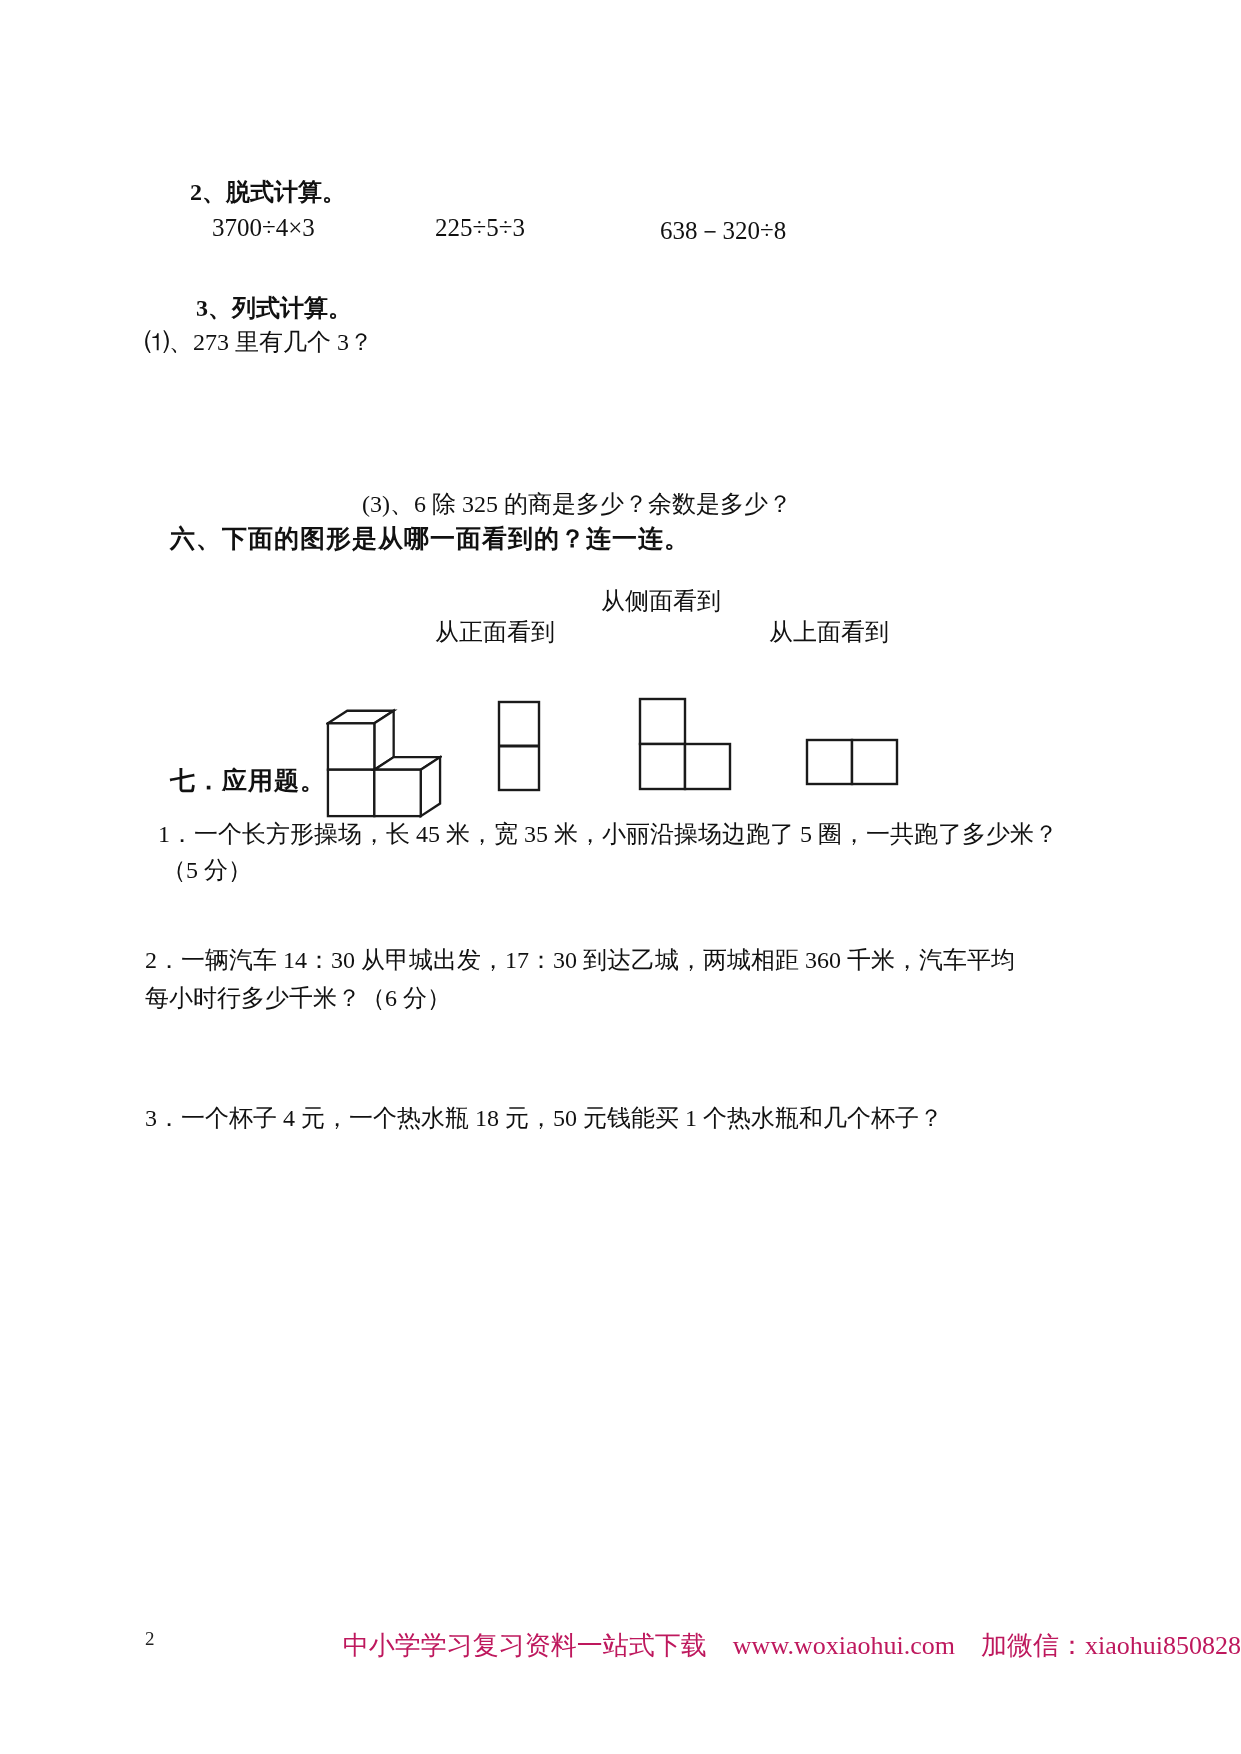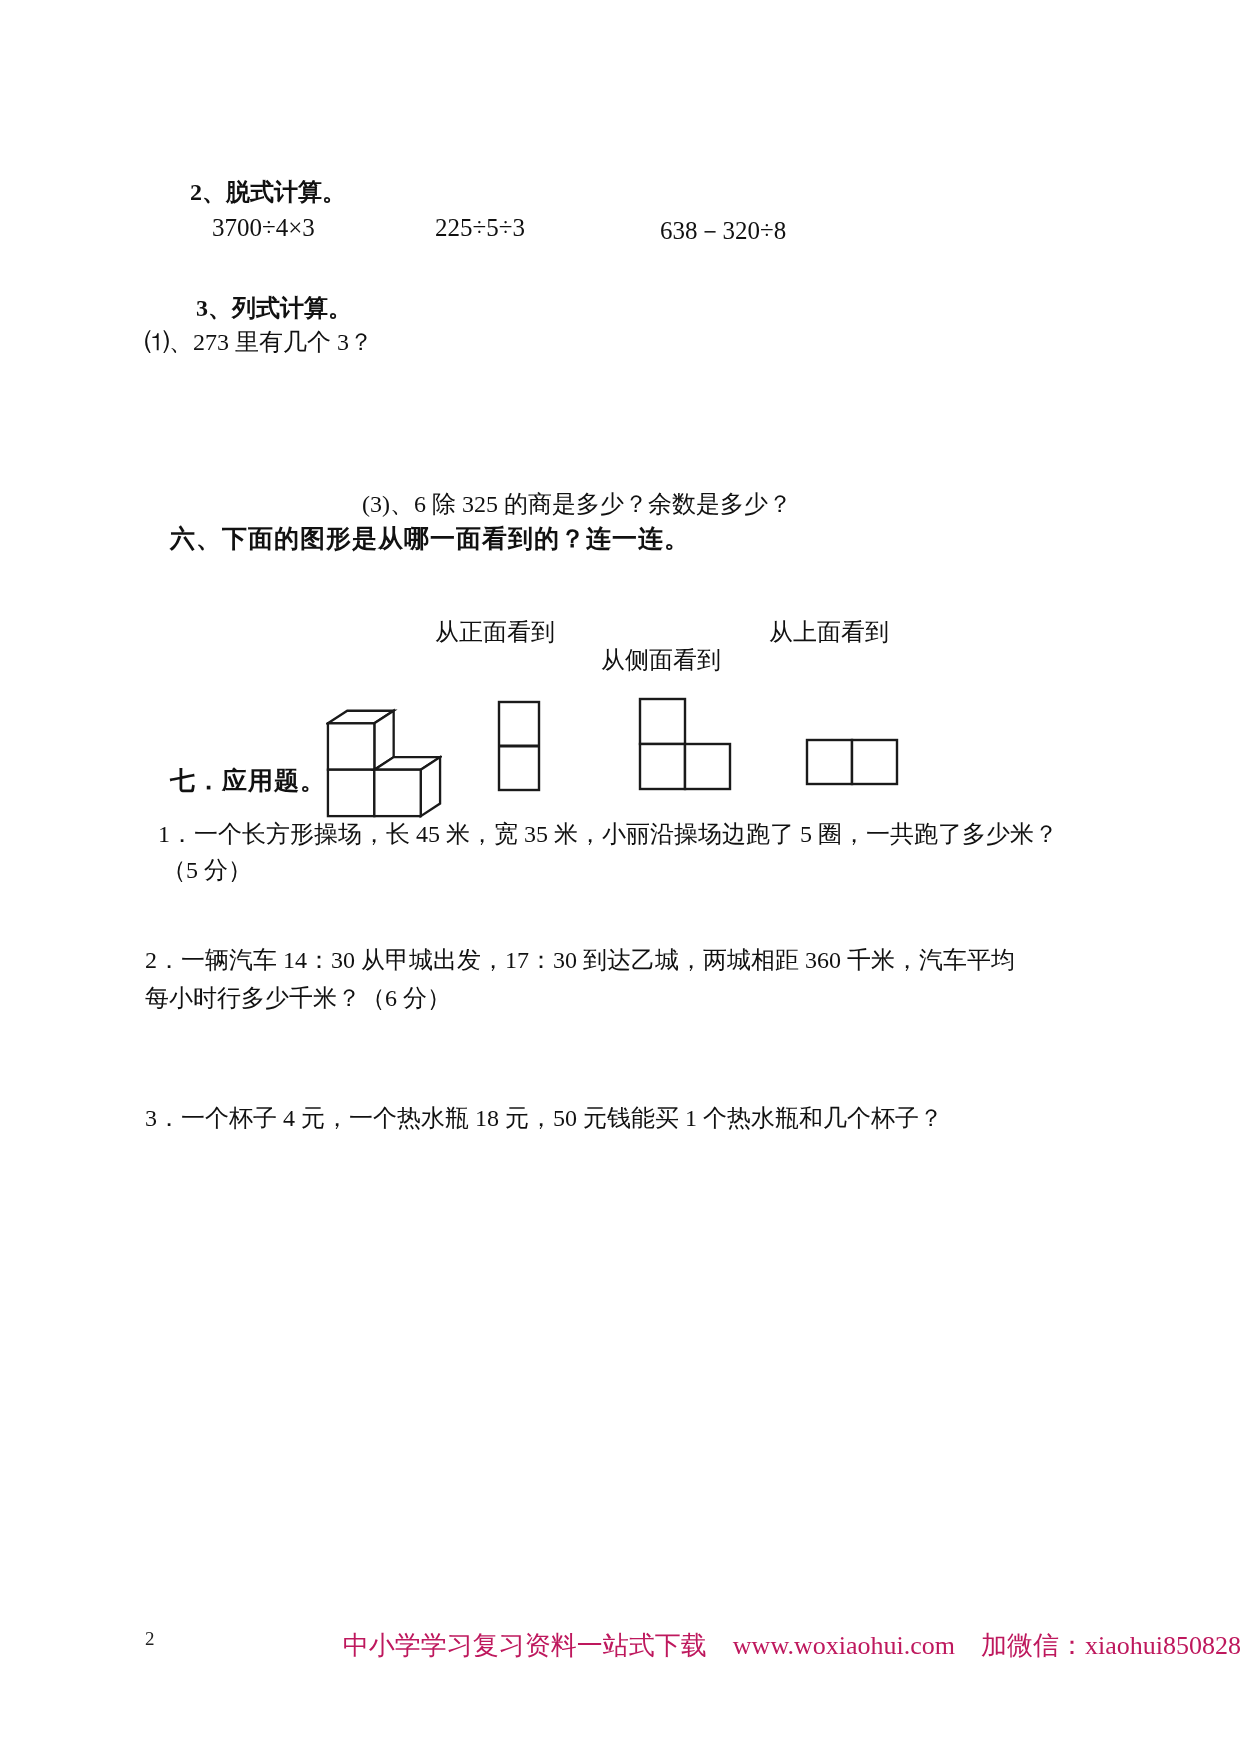--- a/index.html
+++ b/index.html
@@ -35,21 +35,21 @@
   <div class="abs expr" style="left:435px; top:214px;">225÷5÷3</div>
   <div class="abs expr" style="left:660px; top:214px;">638－320÷8</div>
 
   <div class="abs subhead" style="left:196px; top:292px;">3、列式计算。</div>
   <div class="abs txt" style="left:145px; top:324px;">⑴、273 里有几个 3？</div>
   <div class="abs txt" style="left:362px; top:486px;text-align:right;">(3)、6 除 325 的商是多少？余数是多少？</div>
 
   <div class="abs sechead" style="left:170px; top:522px;">六、下面的图形是从哪一面看到的？连一连。</div>
 
   <div class="abs viewlabel" style="left:435px; top:616px;text-align:right;">从正面看到</div>
-  <div class="abs viewlabel" style="left:601px; top:644px;text-align:right;">从侧面看到</div>
+  <div class="abs viewlabel" style="left:601px; top:585px;text-align:right;">从侧面看到</div>
   <div class="abs viewlabel" style="left:769px; top:616px;">从上面看到</div>
 
   <div class="abs" style="left:326px; top:696px;">
     <svg width="116" height="131" viewBox="0 0 120 135">
       <polygon class="shape" points="2,28 22,15 70,15 50,28"></polygon>
       <polygon class="shape" points="50,28 70,15 70,63 50,76"></polygon>
       <rect class="shape" x="2" y="28" width="48" height="48"></rect>
       <rect class="shape" x="2" y="76" width="48" height="48"></rect>
       <polygon class="shape" points="50,76 70,63 118,63 98,76"></polygon>
       <polygon class="shape" points="98,76 118,63 118,111 98,124"></polygon>

